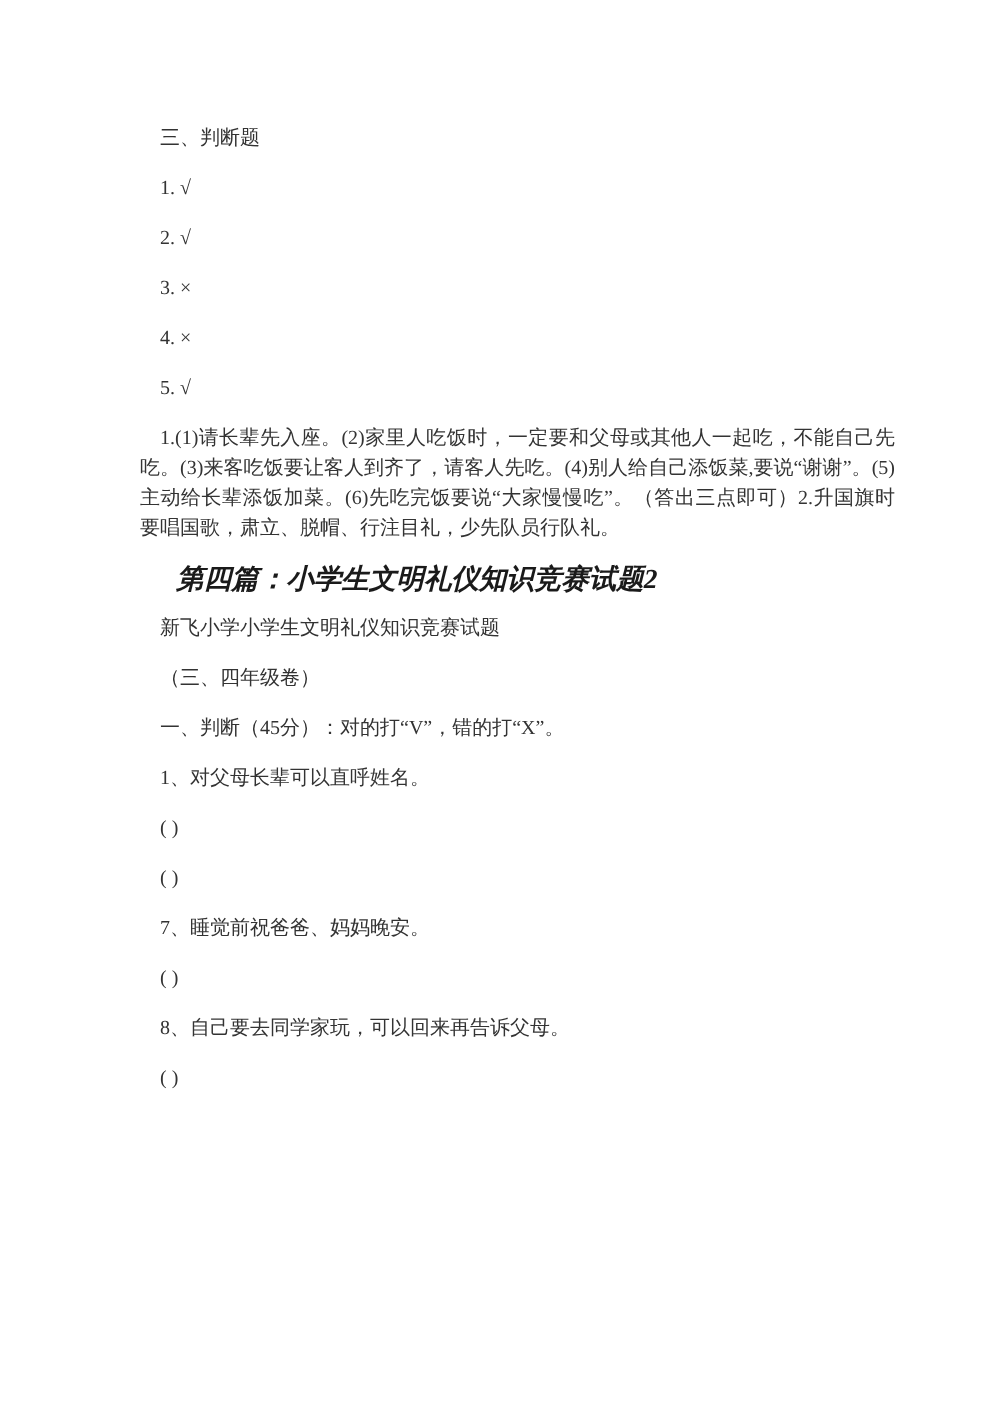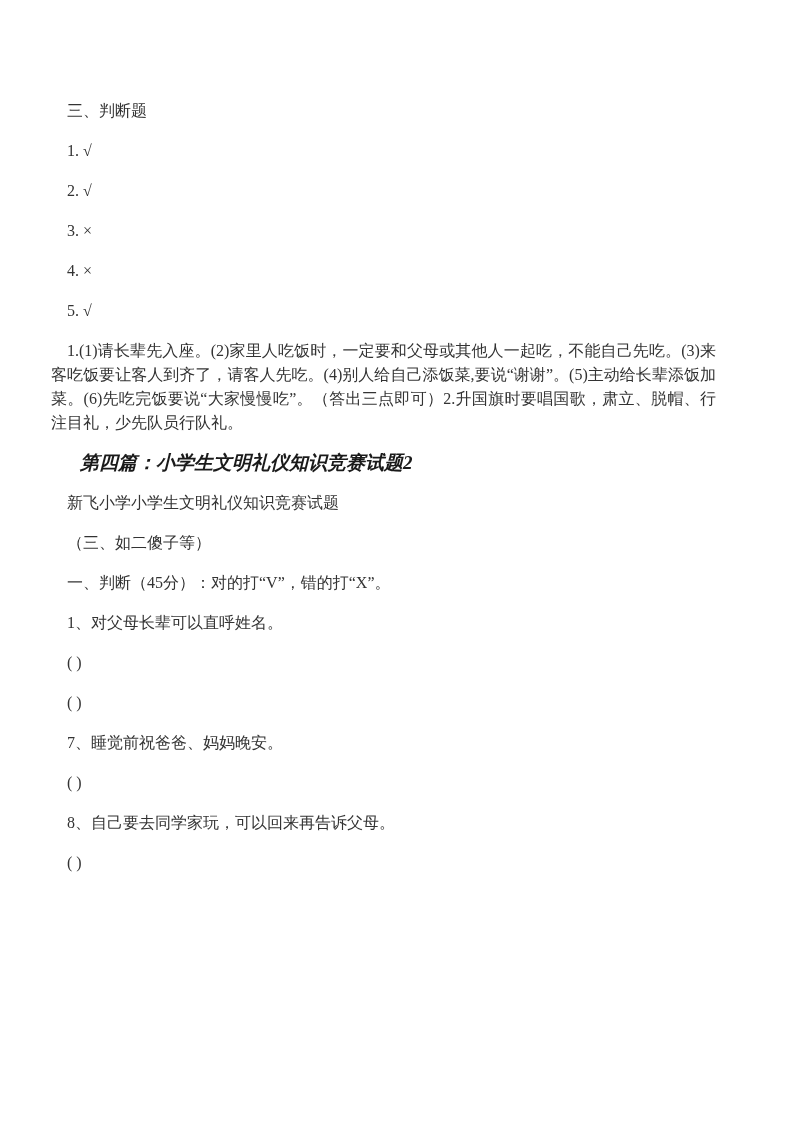--- a/index.html
+++ b/index.html
@@ -9,21 +9,21 @@
   }
   body {
     width: 800px;
     height: 1132px;
     overflow: hidden;
   }
   .page {
     box-sizing: border-box;
     width: 800px;
     height: 1132px;
-    padding: 99px 84px 0 51px;
+    padding: 99px 84px 0 112px;
     background: #ffffff;
     font-family: "Liberation Serif", "DejaVu Serif", serif;
     font-size: 16px;
     color: #333333;
   }
   .page p {
     margin: 0 0 16px 0;
     line-height: 24px;
     white-space: normal;
   }
@@ -32,21 +32,21 @@
   .para-body-line,
   .para-question,
   .para-blank {
     text-indent: 16px;
   }
   .para-body {
     text-indent: 16px;
     text-align: justify;
   }
   .para-heading {
-    font-size: 19px;
+    font-size: 22px;
     line-height: 30px;
     font-weight: bold;
     font-style: italic;
     color: #1a1a1a;
     text-indent: 29px;
     margin: -8px 0 28px 0;
   }
 </style>
 </head>
 <body>
@@ -55,21 +55,21 @@
   <div id="doc-content">
       <p class="para para-section">三、判断题</p>
       <p class="para para-answer">1. √</p>
       <p class="para para-answer">2. √</p>
       <p class="para para-answer">3. ×</p>
       <p class="para para-answer">4. ×</p>
       <p class="para para-answer">5. √</p>
       <p class="para para-body">1.(1)请长辈先入座。(2)家里人吃饭时，一定要和父母或其他人一起吃，不能自己先吃。(3)来客吃饭要让客人到齐了，请客人先吃。(4)别人给自己添饭菜,要说“谢谢”。(5)主动给长辈添饭加菜。(6)先吃完饭要说“大家慢慢吃”。（答出三点即可）2.升国旗时要唱国歌，肃立、脱帽、行注目礼，少先队员行队礼。</p>
       <p class="para para-heading">第四篇：小学生文明礼仪知识竞赛试题2</p>
       <p class="para para-body-line">新飞小学小学生文明礼仪知识竞赛试题</p>
-      <p class="para para-body-line">（三、如二傻子等）</p>
+      <p class="para para-body-line">（三、四年级卷）</p>
       <p class="para para-body-line">一、判断（45分）：对的打“V”，错的打“X”。</p>
       <p class="para para-question">1、对父母长辈可以直呼姓名。</p>
       <p class="para para-blank">( )</p>
       <p class="para para-blank">( )</p>
       <p class="para para-question">7、睡觉前祝爸爸、妈妈晚安。</p>
       <p class="para para-blank">( )</p>
       <p class="para para-question">8、自己要去同学家玩，可以回来再告诉父母。</p>
       <p class="para para-blank">( )</p>
     </div>
 </main>

